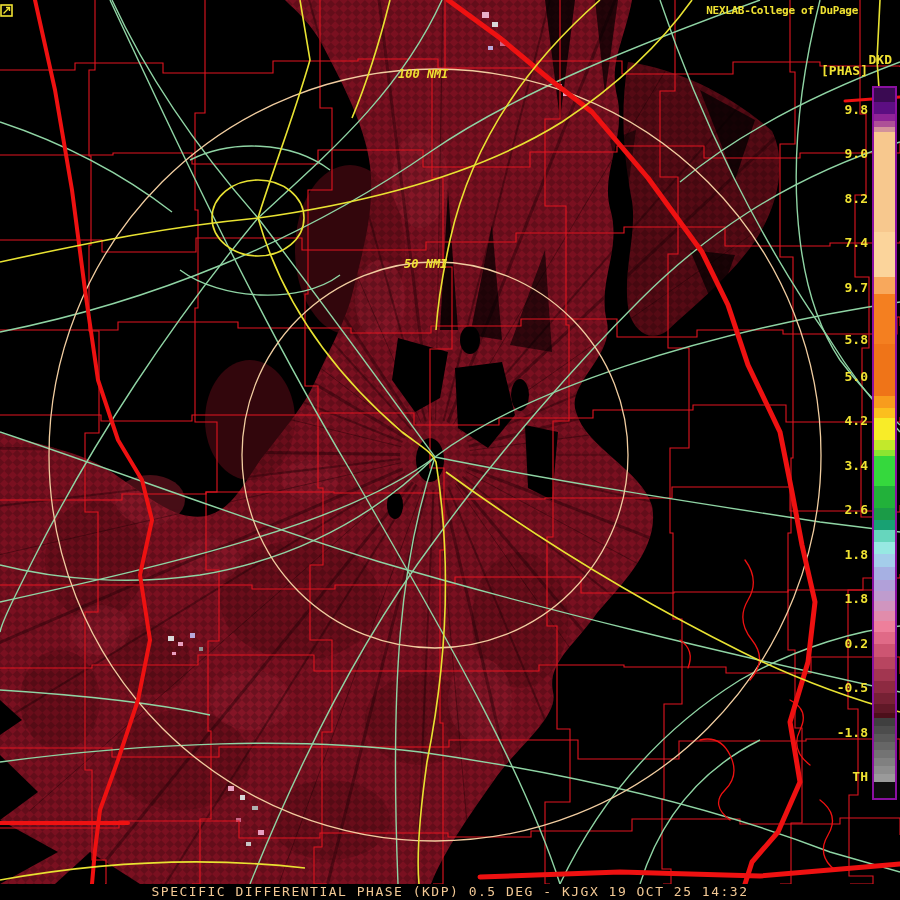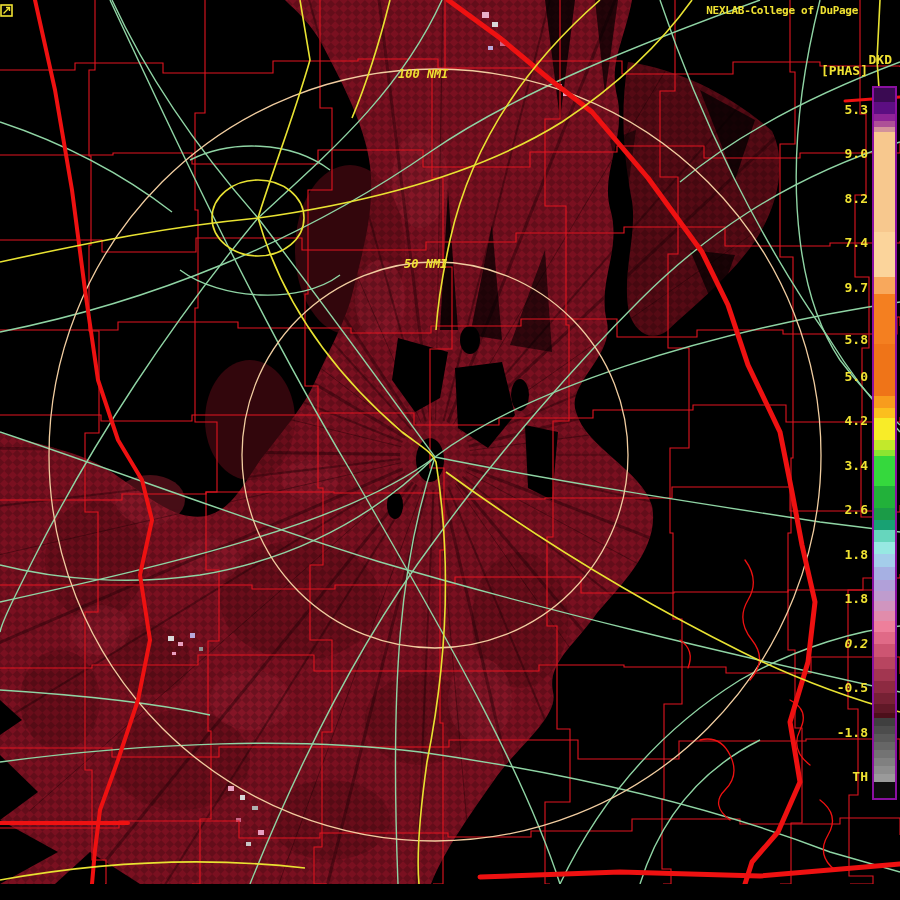--- a/index.html
+++ b/index.html
@@ -295,31 +295,32 @@
       <div class="seg" style="height: 8px; background: rgb(76, 76, 76);"></div>
       <div class="seg" style="height: 8px; background: rgb(89, 89, 89);"></div>
       <div class="seg" style="height: 8px; background: rgb(102, 102, 102);"></div>
       <div class="seg" style="height: 8px; background: rgb(115, 115, 115);"></div>
       <div class="seg" style="height: 8px; background: rgb(128, 128, 128);"></div>
       <div class="seg" style="height: 8px; background: rgb(141, 141, 141);"></div>
       <div class="seg" style="height: 8px; background: rgb(154, 154, 154);"></div>
       <div class="seg" style="height: 16px; background: rgb(12, 12, 12);"></div>
     </div>
   <div id="ticks">
-      <div class="tick" style="top: 101px;">5.3</div>
+      <div class="tick" style="top: 101px;">9.8</div>
       <div class="tick" style="top: 145.466px;">9.0</div>
       <div class="tick" style="top: 189.932px;">8.2</div>
       <div class="tick" style="top: 234.398px;">7.4</div>
       <div class="tick" style="top: 278.864px;">9.7</div>
       <div class="tick" style="top: 323.33px; margin-top: 8px;">5.8</div>
       <div class="tick" style="top: 367.796px;">5.0</div>
       <div class="tick" style="top: 412.262px;">4.2</div>
       <div class="tick" style="top: 456.728px;">3.4</div>
       <div class="tick" style="top: 501.194px; margin-left: 39px;">2.6</div>
       <div class="tick" style="top: 545.66px;">1.8</div>
       <div class="tick" style="top: 590.126px;">1.8</div>
-      <div class="tick" style="top: 634.592px; font-style: italic;">0.2</div>
+      <div class="tick" style="top: 634.592px;">0.2</div>
       <div class="tick" style="top: 679.058px; margin-left: 34px;">-0.5</div>
       <div class="tick" style="top: 723.524px;">-1.8</div>
       <div class="tick" style="top: 767.99px;">TH</div>
     </div>
 
+  <div class="statusbar">SPECIFIC DIFFERENTIAL PHASE (KDP) 0.5 DEG - KJGX 19 OCT 25 14:32</div>
 </div>
 
 </body></html>

